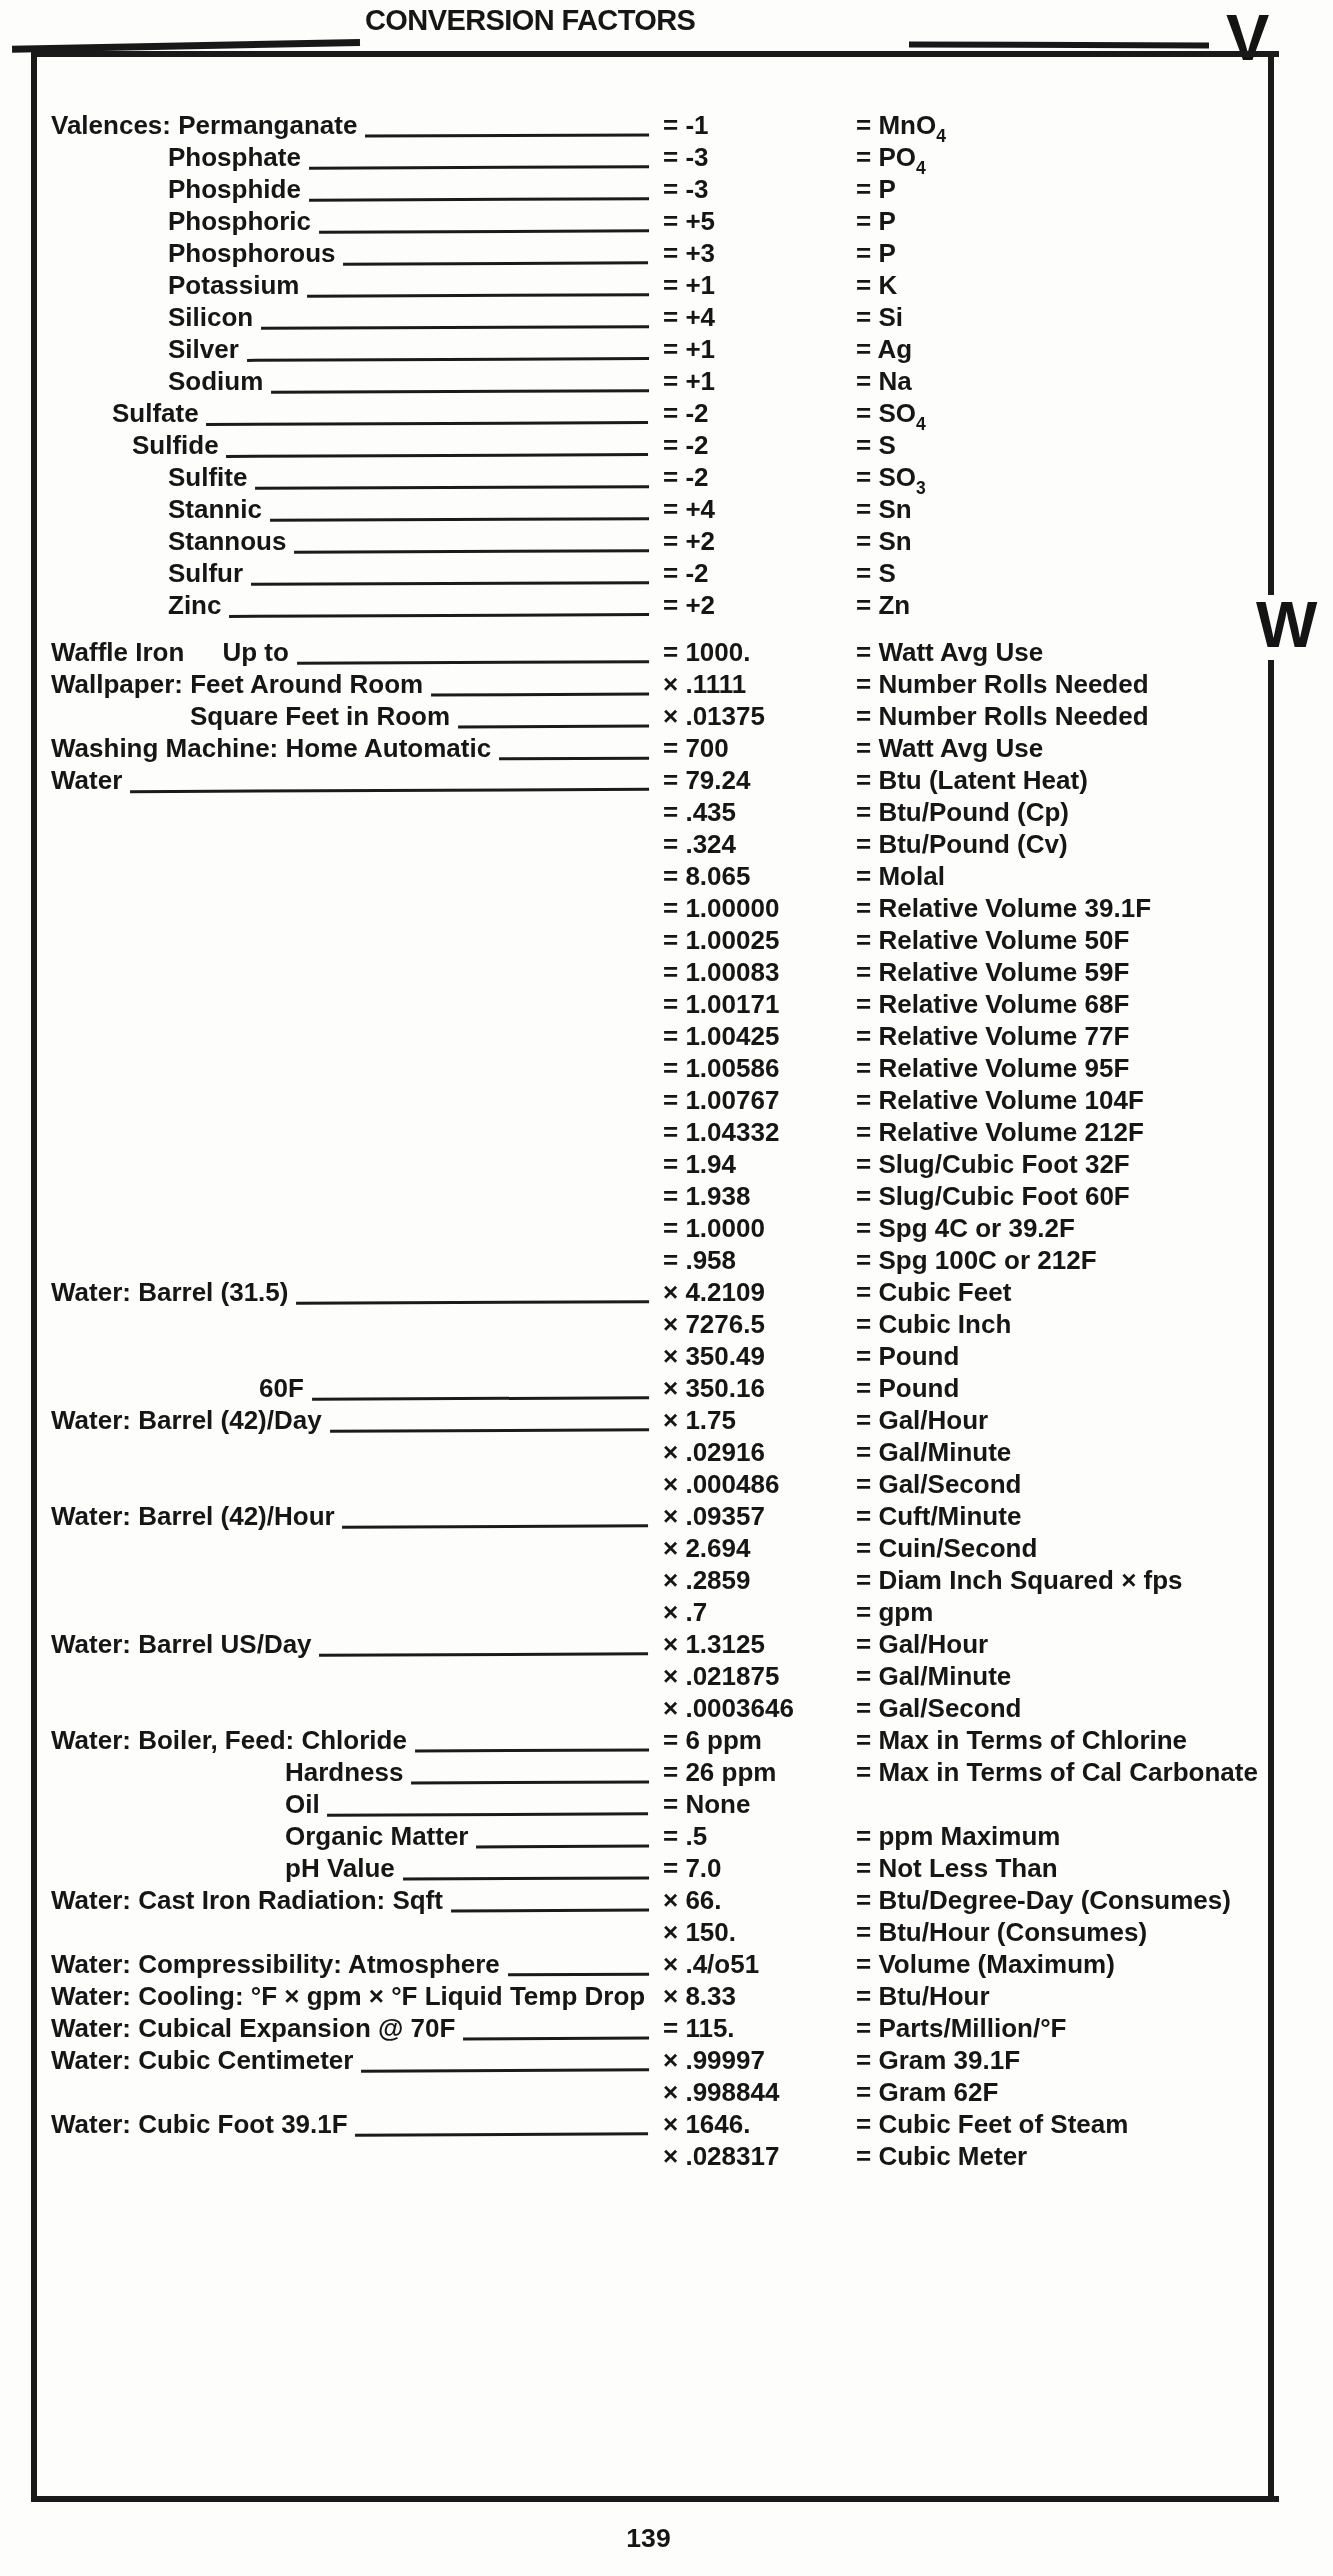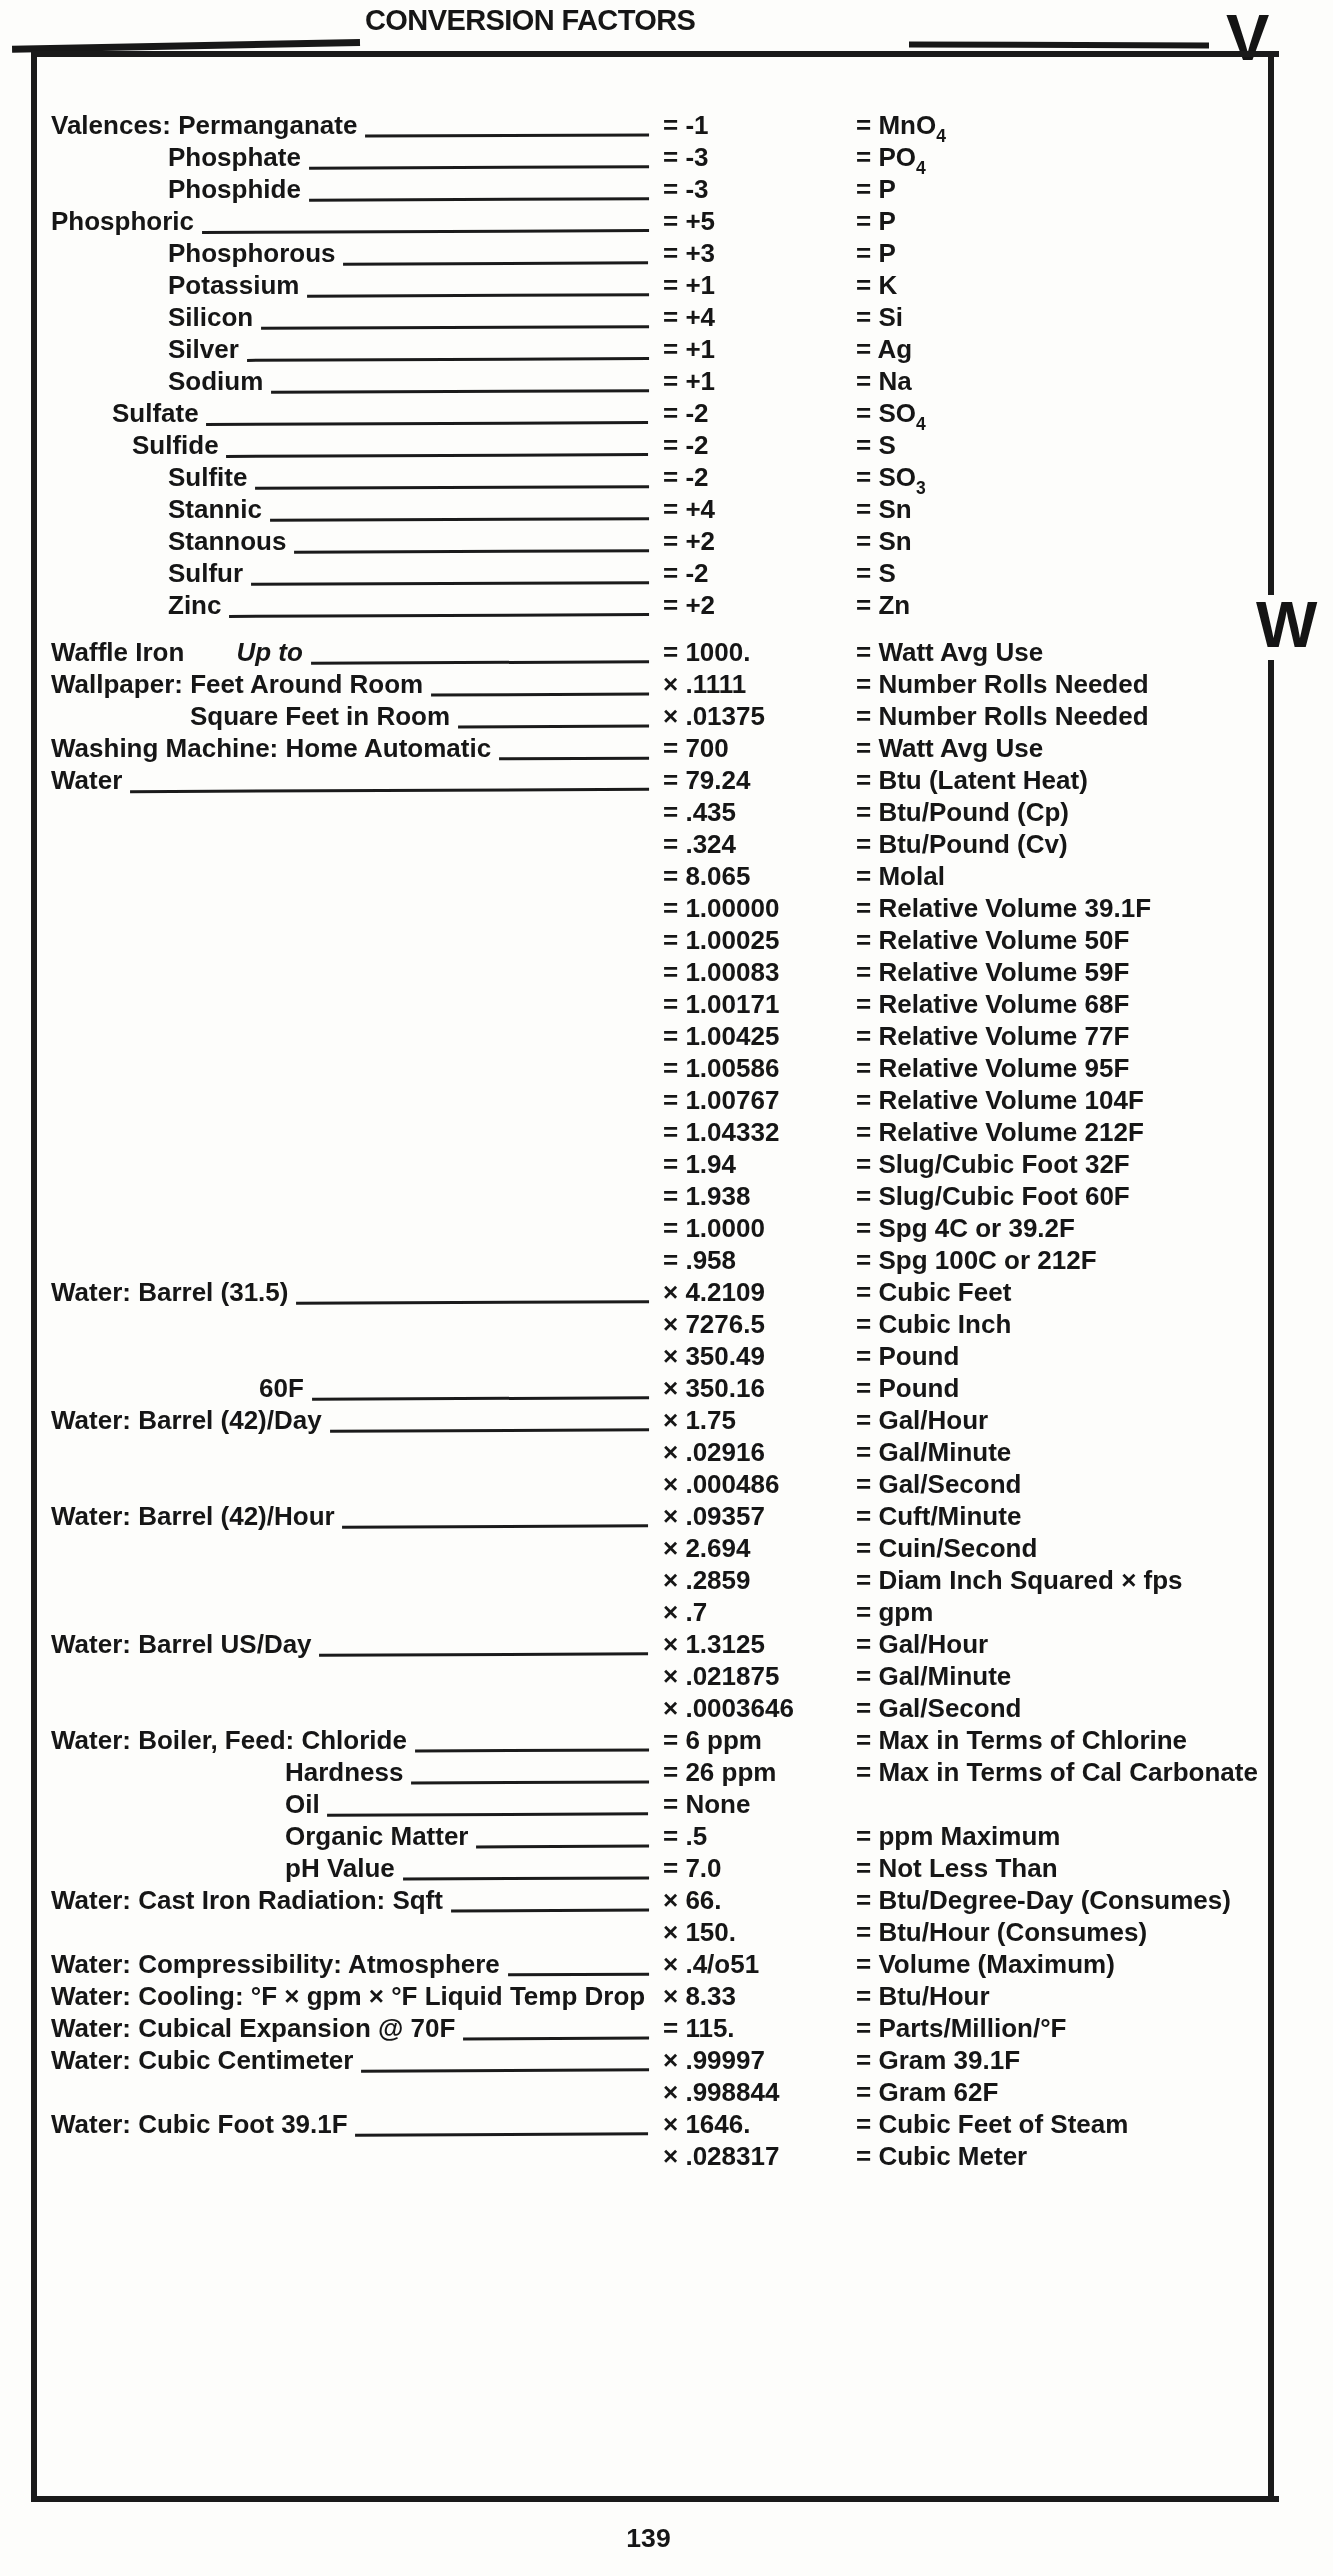--- a/index.html
+++ b/index.html
@@ -32,21 +32,21 @@
   .frame-right-2{left:1268px;top:660px;width:5.8px;height:1841px;}
   
   .rows{position:absolute;left:51px;width:1218px;}
   #valences{top:109px;}
   #wrows{top:636px;}
   .row{position:relative;font-size:26px;font-weight:700;}
   #valences .row{height:32px;line-height:32px;}
   #wrows .row{height:32px;line-height:32px;}
   .left{display:flex;height:100%;width:603px;align-items:stretch;}
   .lbl{white-space:pre;flex:0 0 auto;}
-  .lbl2{margin-left:52px;font-style:italic;}
+  .lbl2{margin-left:38px;}
   .leader{
     flex:1 1 auto;min-width:0;align-self:stretch;
     border-bottom:3.9px solid #1b1b1b;
     margin:0 5.2px 4.5px 7.8px;
     transform:rotate(-0.25deg);
   }
   .val{position:absolute;left:612px;top:0;white-space:pre;}
   .res{position:absolute;left:805px;top:0;white-space:pre;}
   .res-s{font-size:17.5px;vertical-align:-7.8px;font-weight:700;}
   
@@ -91,21 +91,21 @@
     <div class="left">
       <span class="lbl" style="margin-left: 117px;">Phosphide</span>
 
       <span class="leader"></span>
     </div>
     <span class="val">= -3</span>
     <span class="res"><span class="res-t">= P</span></span>
   </div>
     <div class="row">
     <div class="left">
-      <span class="lbl" style=" text-align: right;">Phosphoric</span>
+      <span class="lbl" style="margin-left: 117px; text-align: right;">Phosphoric</span>
 
       <span class="leader"></span>
     </div>
     <span class="val">= +5</span>
     <span class="res"><span class="res-t">= P</span></span>
   </div>
     <div class="row">
     <div class="left">
       <span class="lbl" style="margin-left: 117px;">Phosphorous</span>
 

